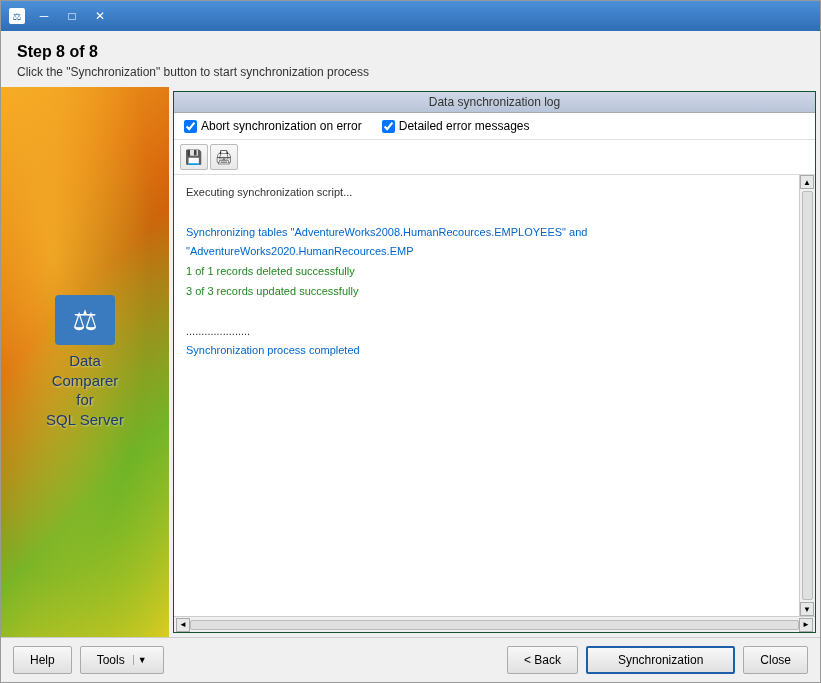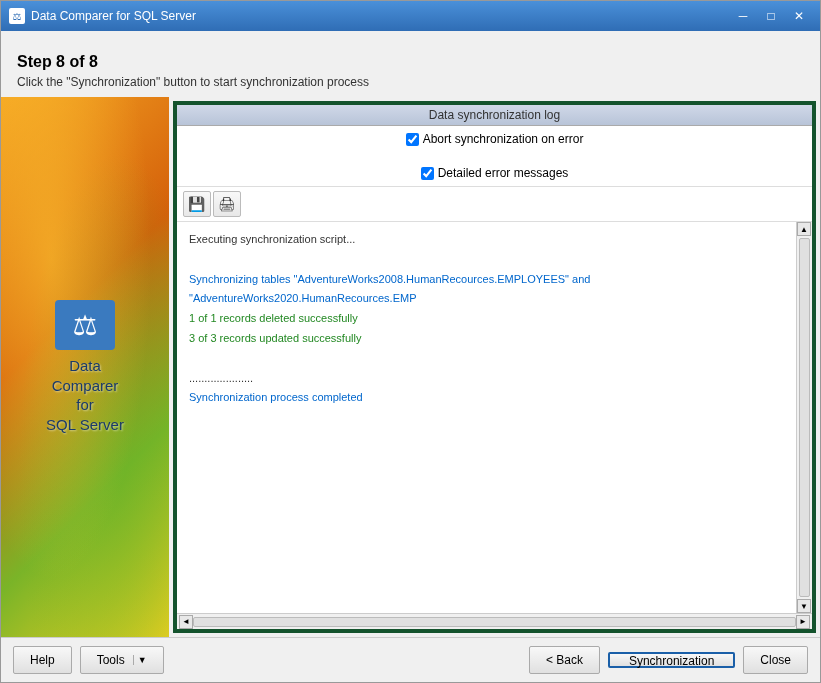--- a/index.html
+++ b/index.html
@@ -67,21 +67,20 @@
     }
     .content-area {
       display: flex;
       flex-direction: column;
       flex: 1;
       overflow: hidden;
     }
     .header-section {
       padding: 12px 30px 8px 16px;
       flex-shrink: 0;
-      margin-top: 10px;
     }
     .step-title {
       font-size: 16px;
       font-weight: bold;
       margin-bottom: 4px;
     }
     .step-subtitle {
       font-size: 12px;
       color: #333;
     }
@@ -140,41 +139,40 @@
       flex: 1;
       display: flex;
       flex-direction: column;
       overflow: hidden;
       padding: 4px;
     }
     .sync-log-panel {
       flex: 1;
       display: flex;
       flex-direction: column;
-      border: 4px solid #14532d;
+      border: 1px solid #14532d;
       background: white;
       overflow: hidden;
     }
     .sync-log-header {
       background: linear-gradient(to bottom, #d0d8e8, #b8c4d8);
       border-bottom: 1px solid #aaa;
       text-align: center;
       padding: 3px;
       font-size: 12px;
       color: #333;
       flex-shrink: 0;
     }
     .sync-options {
       display: flex;
       align-items: center;
       padding: 6px 10px;
       border-bottom: 1px solid #ddd;
       gap: 20px;
       flex-shrink: 0;
-      flex-direction: column;
     }
     .checkbox-item {
       display: flex;
       align-items: center;
       gap: 4px;
       font-size: 12px;
     }
     .checkbox-item input[type=checkbox] {
       width: 13px;
       height: 13px;
@@ -296,40 +294,39 @@
       align-items: center;
     }
     .tools-arrow {
       border-left: 1px solid #aaa;
       padding-left: 4px;
       margin-left: 4px;
       font-size: 9px;
     }
     .footer-spacer { flex: 1; }
     .sync-btn {
-      height: 16px;
-      padding: 0 19px;
+      height: 28px;
+      padding: 0 30px;
       border: 2px solid #1a5fa8;
       background: linear-gradient(to bottom, #f8f8f8, #e0e0e0);
       cursor: pointer;
       font-size: 12px;
       border-radius: 2px;
       font-weight: normal;
     }
   </style>
 </head>
 <body>
 
 <div class="window">
 
   <div class="title-bar">
     <div class="title-bar-icon">
       <span>⚖</span>
     </div>
-    <span class="title-bar-text">Data Comparer for SQL Server</span>
     <div class="title-bar-controls">
       <button class="title-btn">─</button>
       <button class="title-btn">□</button>
       <button class="title-btn close">✕</button>
     </div>
   </div>
 
   <div class="content-area">
 
     <div class="header-section">

